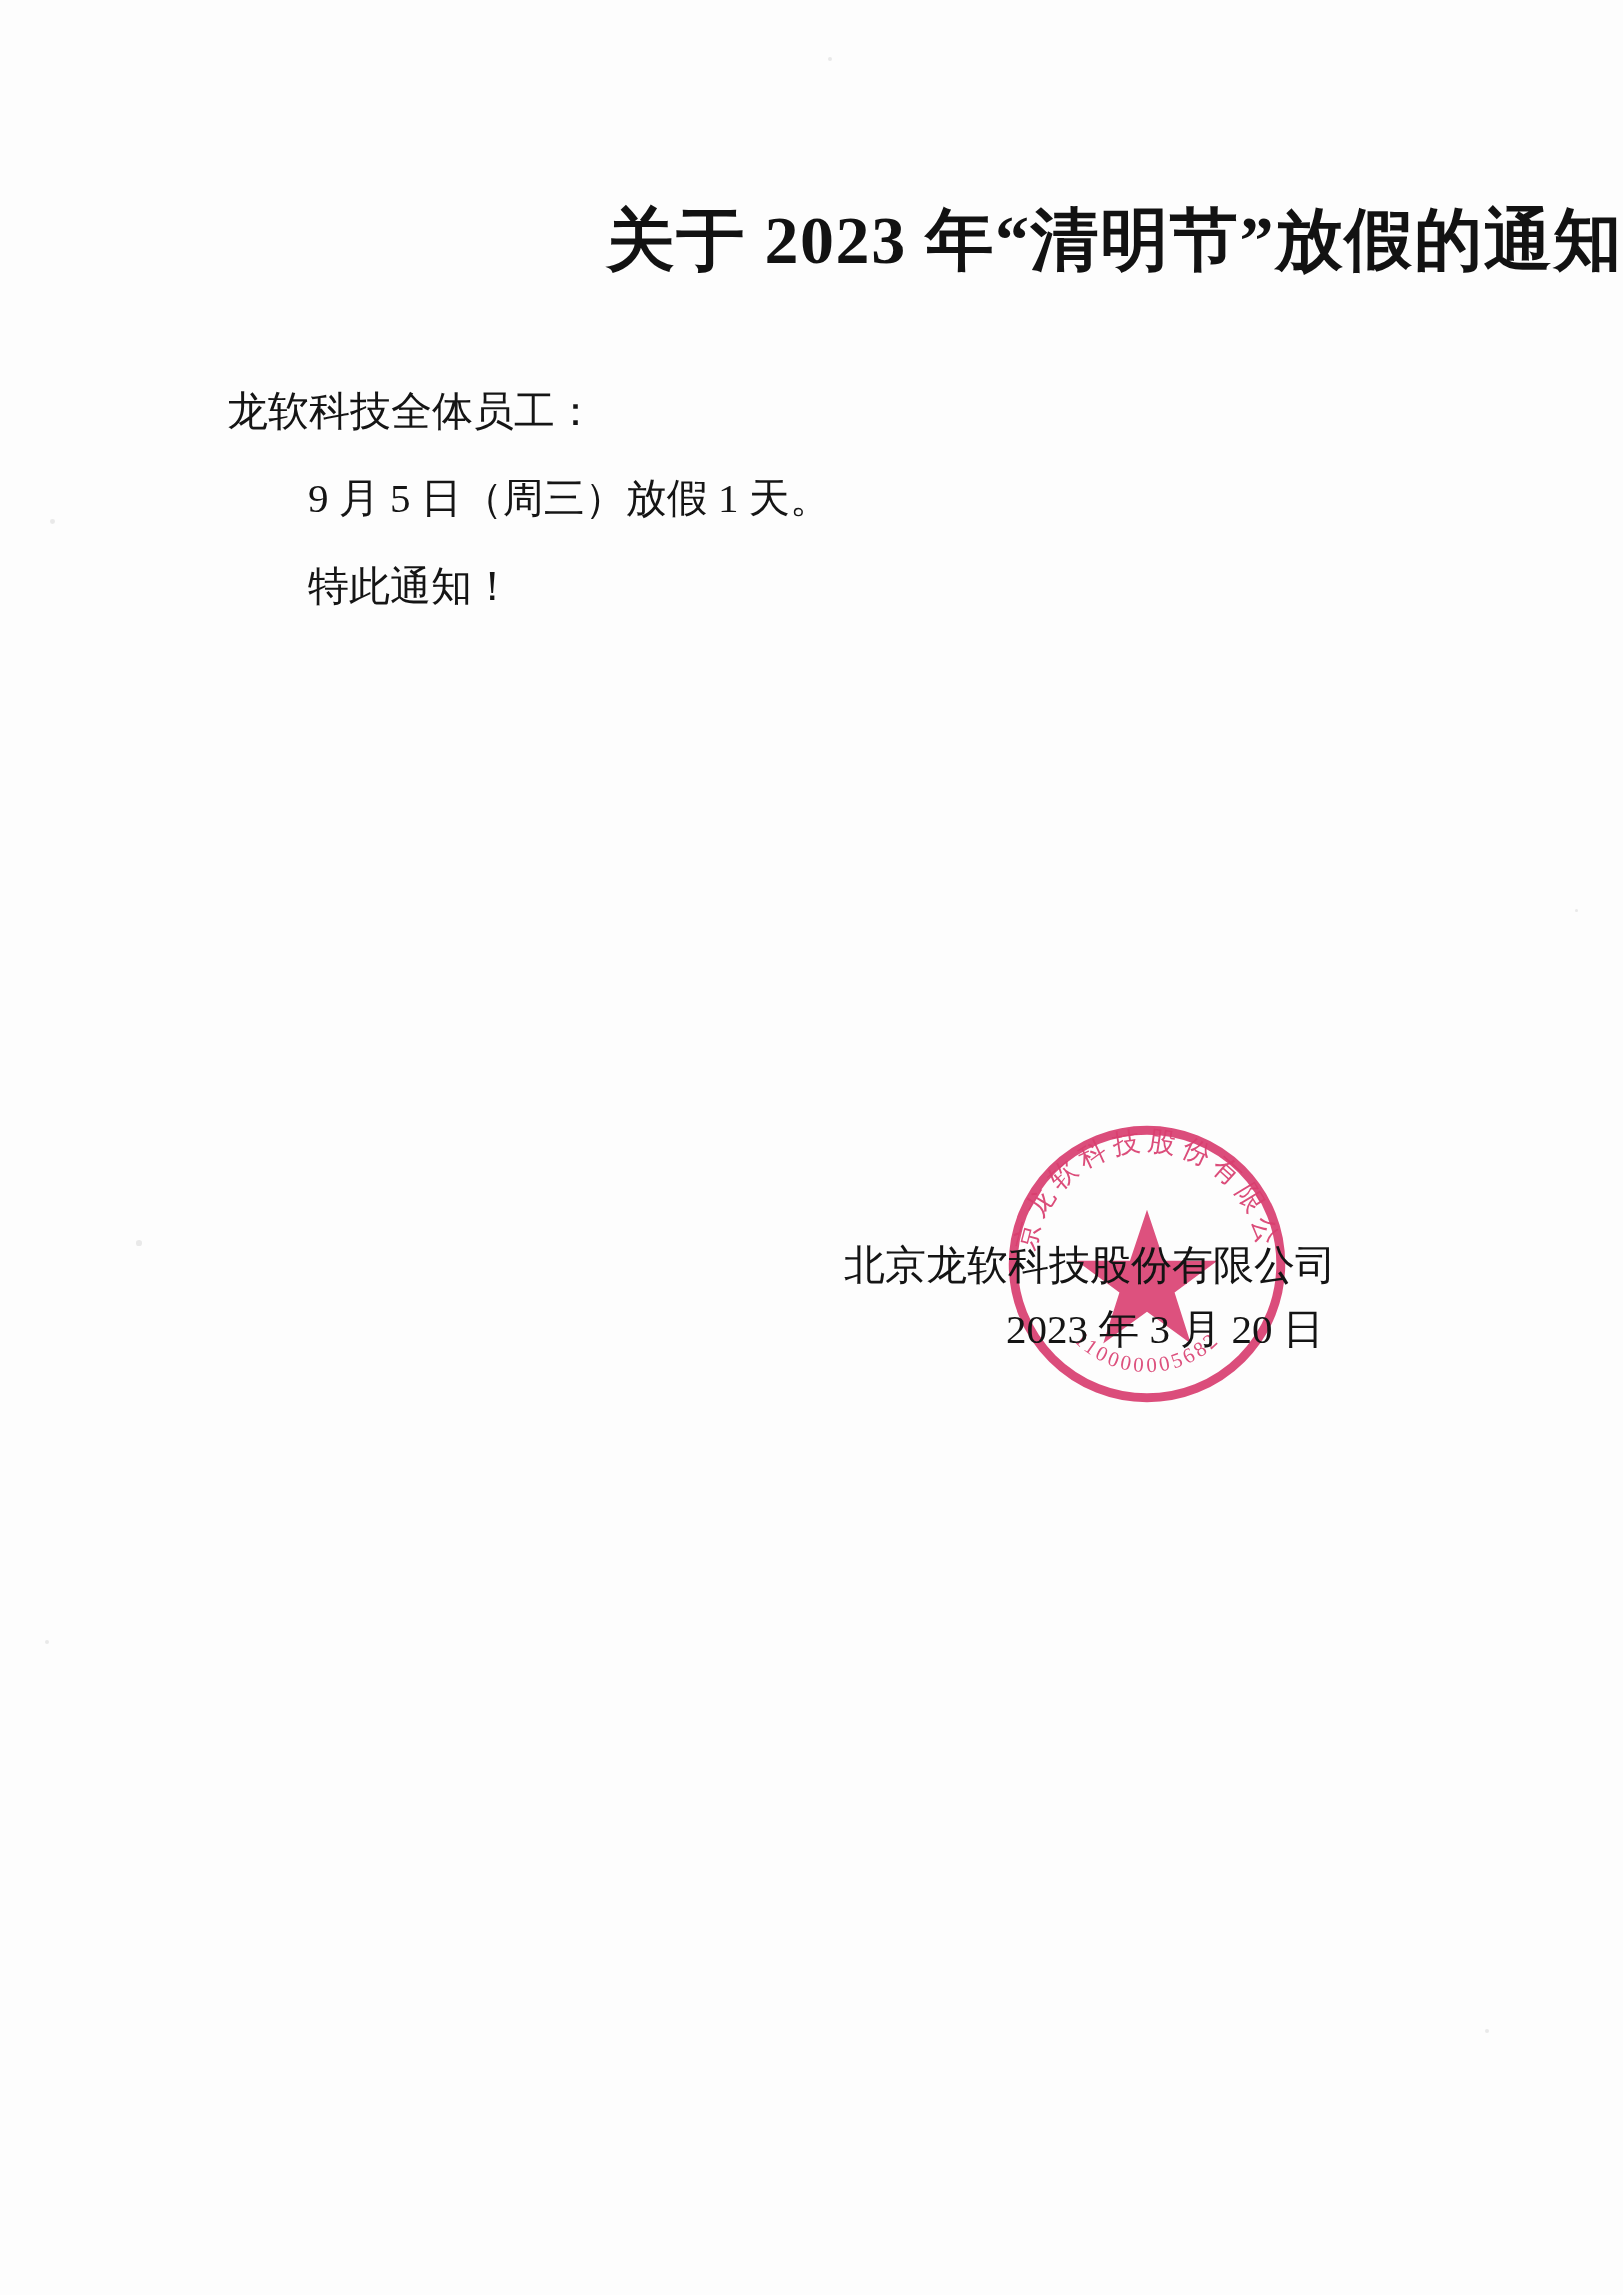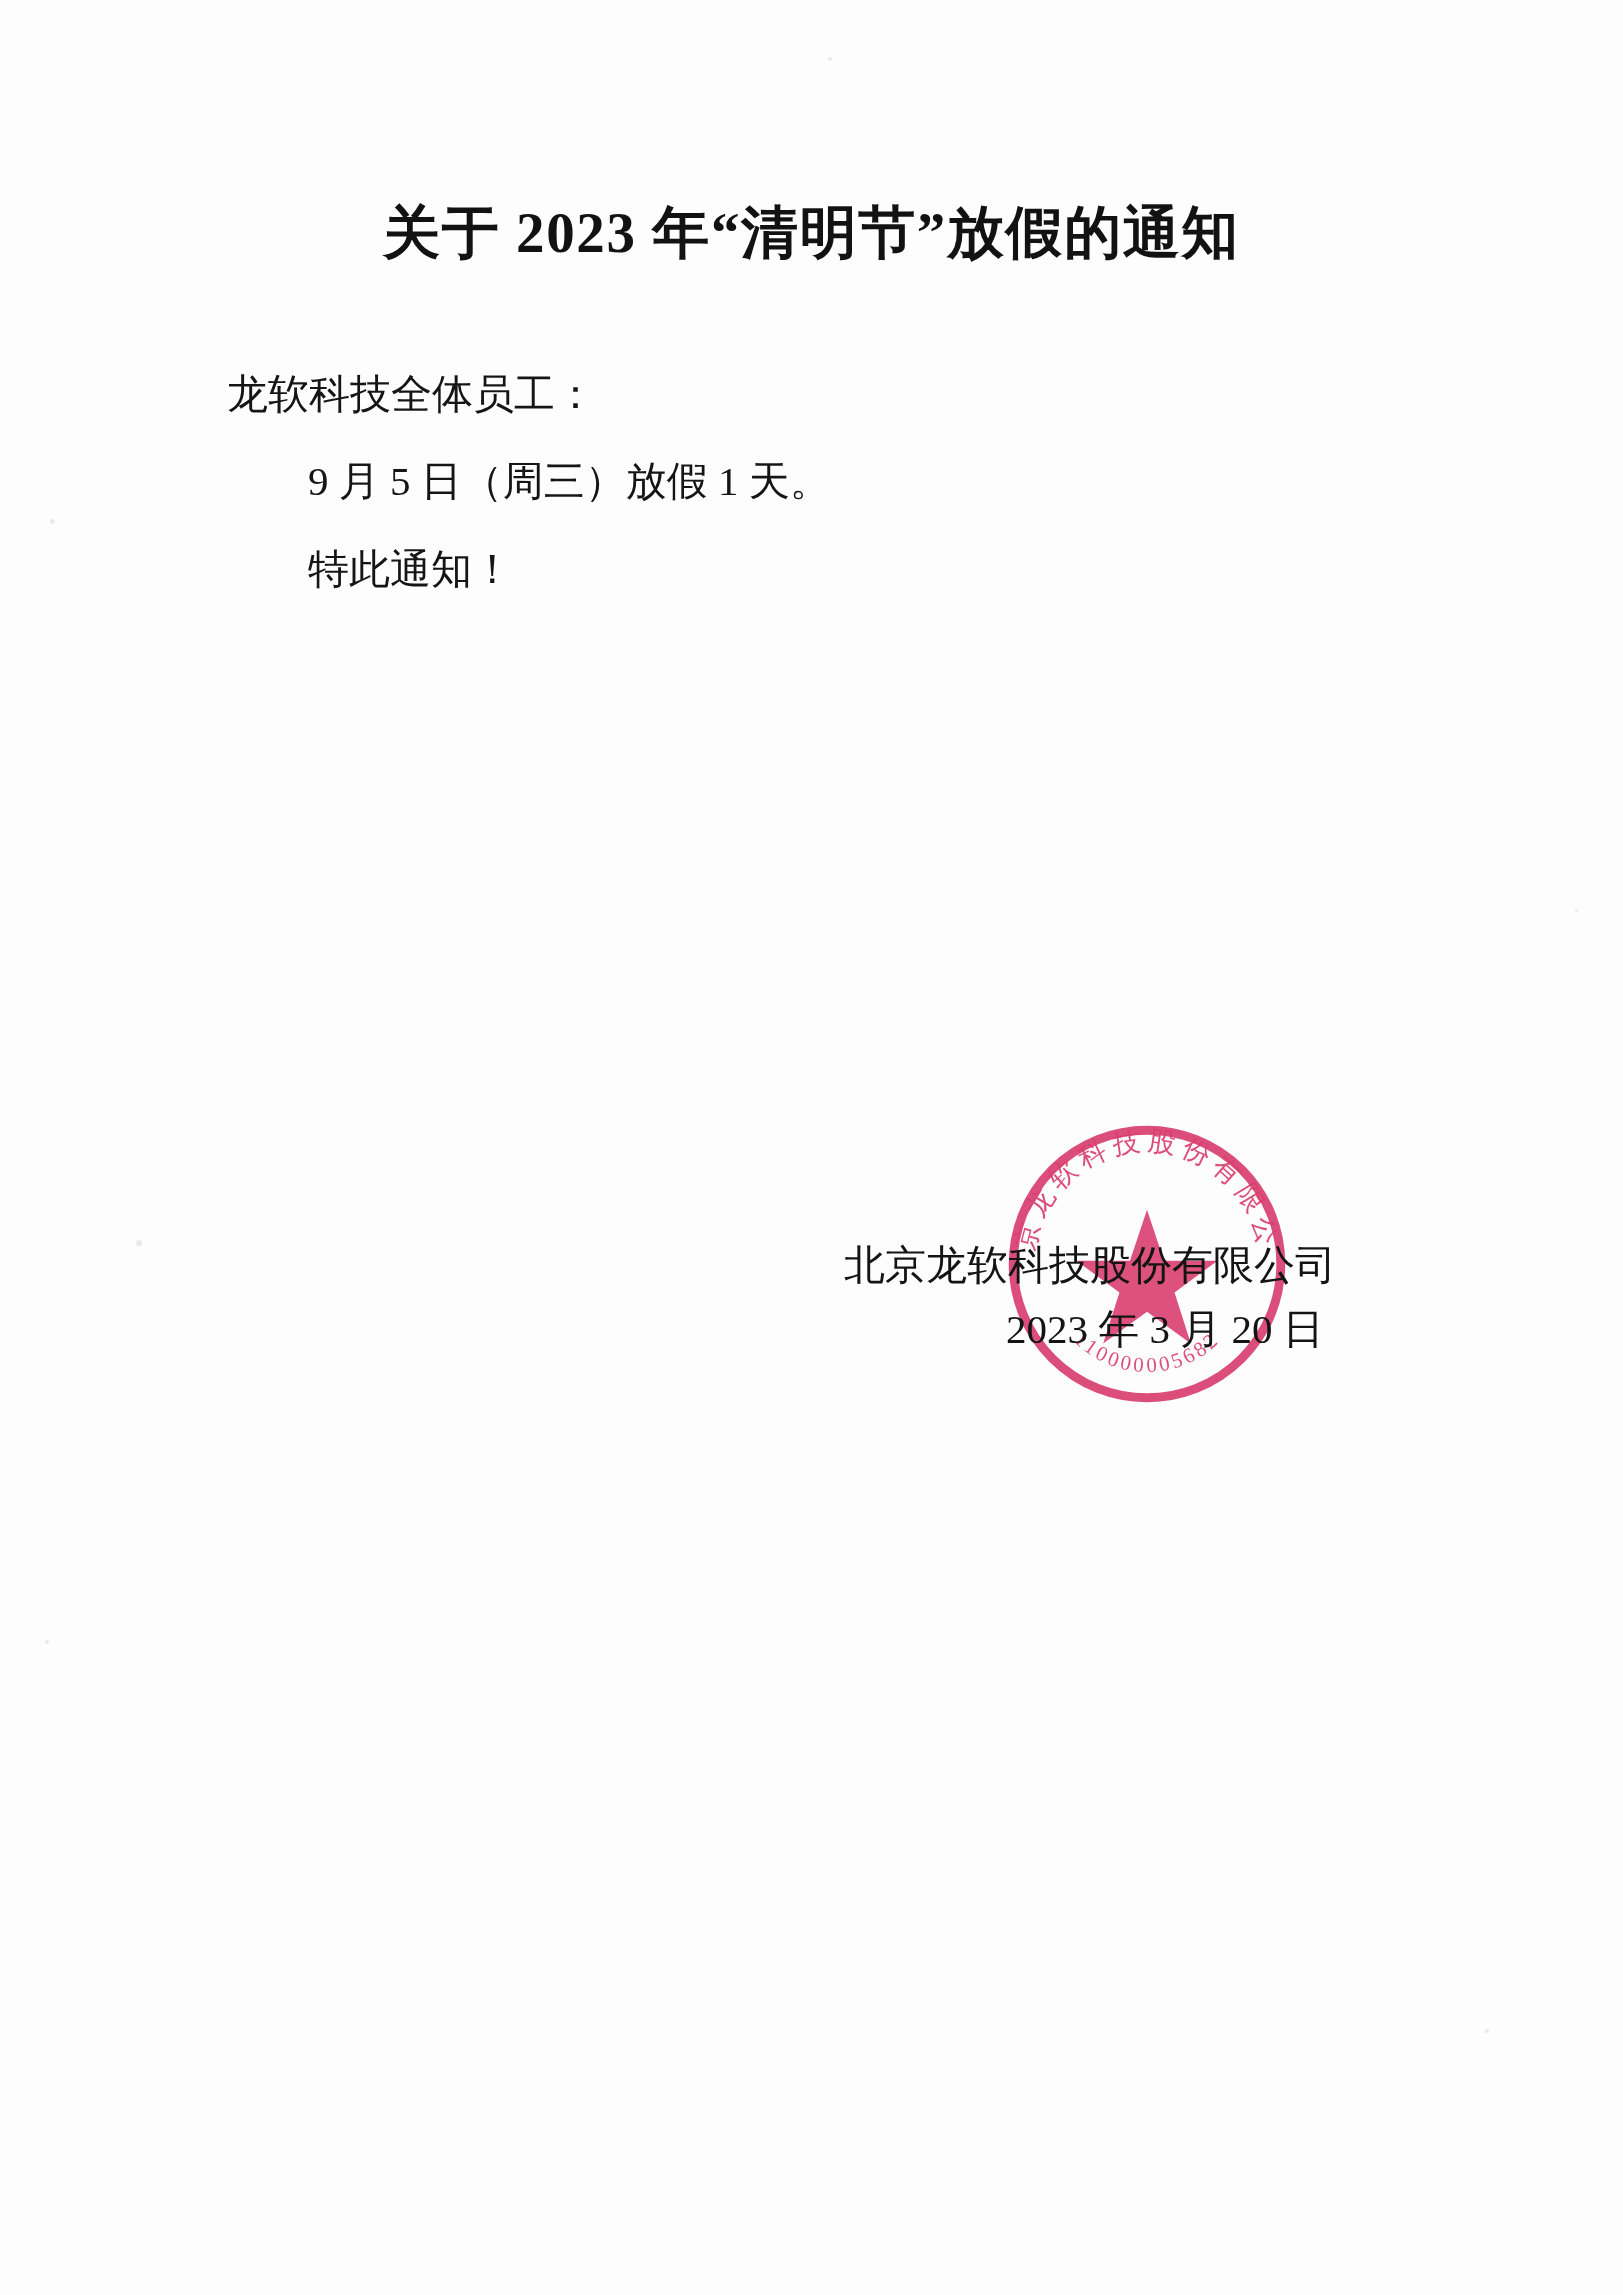--- a/index.html
+++ b/index.html
@@ -23,29 +23,29 @@
     position: absolute;
     background: #d8d8d8;
     border-radius: 50%;
     opacity: .55;
   }
   .doc-title {
     position: absolute;
     top: 195px;
     left: 0;
     width: 1623px;
-    text-align: center;
-    font-size: 57px;
+    text-align: right;
+    font-size: 68px;
     font-weight: bold;
     letter-spacing: 1.6px;
     color: #121212;
   }
   .body-block {
     position: absolute;
-    top: 361px;
+    top: 378px;
     left: 227px;
     width: 1185px;
   }
   .para {
     font-size: 41px;
     line-height: 1.62;
     color: #151515;
     margin: 0 0 21px 0;
     text-align: justify;
   }

